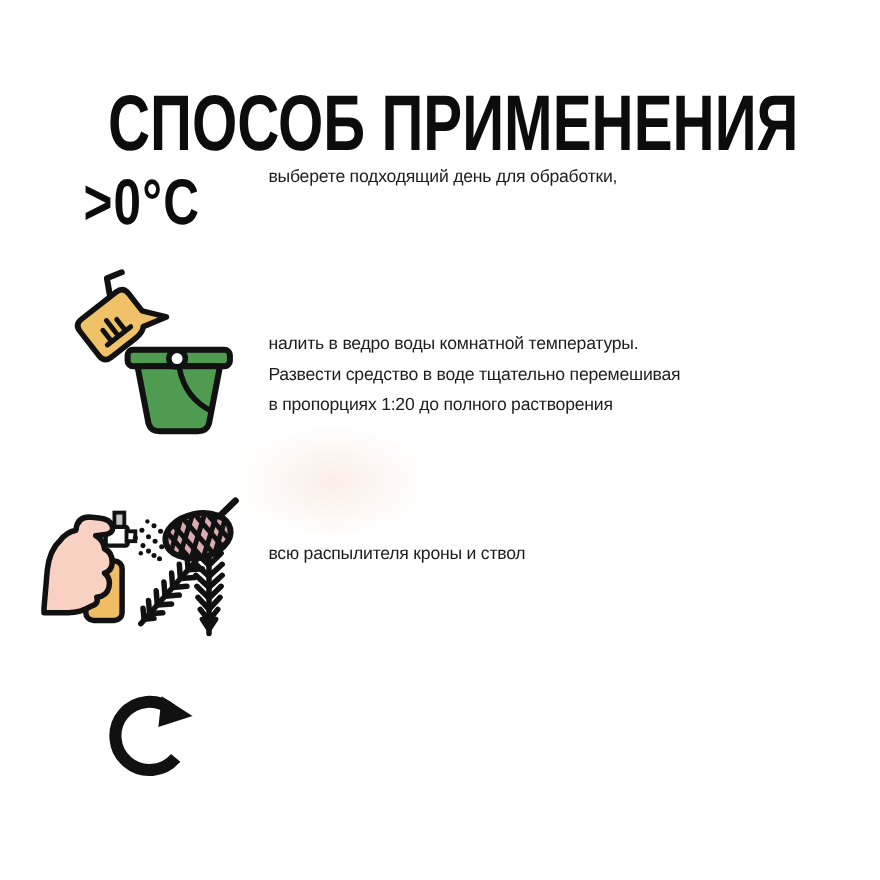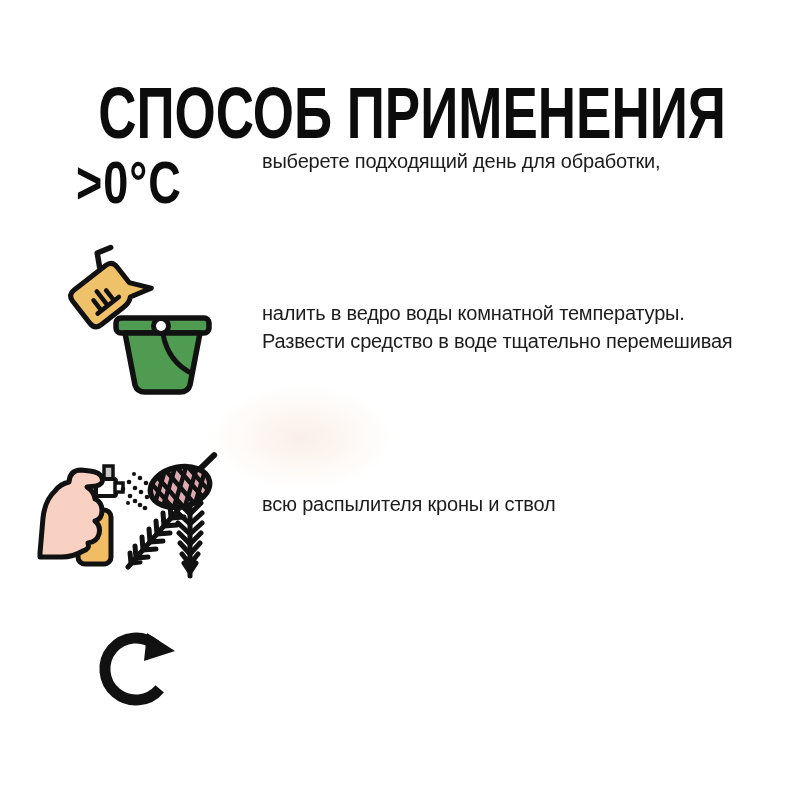--- a/index.html
+++ b/index.html
@@ -10,21 +10,21 @@
   .title{
     position:absolute;left:0;right:0;top:36px;text-align:center;
     font-size:53px;font-weight:bold;color:#0c0c0c;letter-spacing:0px;
     transform:scaleY(1.35);transform-origin:50% 0;white-space:nowrap;
   }
   .temp-label{
     position:absolute;left:64px;top:150px;font-size:45px;font-weight:bold;color:#0c0c0c;
     transform:scaleY(1.3);transform-origin:50% 0;letter-spacing:1px;
   }
   .step-text{
-    position:absolute;left:250px;color:#1c1c1c;font-size:20px;line-height:28px;
+    position:absolute;left:232px;color:#1c1c1c;font-size:16px;line-height:28px;
     letter-spacing:-0.2px;
   }
   .step-text div{white-space:nowrap;}
   .icon-svg{position:absolute;overflow:visible;}
   .smudge{
     position:absolute;left:200px;top:385px;width:180px;height:105px;border-radius:50%;
     background:radial-gradient(ellipse at center, rgba(246,226,211,0.55), rgba(246,226,211,0) 70%);
   }
 </style>
 </head>
@@ -48,20 +48,21 @@
     <g>
       <rect x="50" y="72" width="93" height="15" rx="5" stroke="#111111" stroke-width="5.5" fill="#4f9b51"></rect>
       <path d="M59,87 H134 L124,139 Q122,146 114,146 H79 Q71,146 69,139 Z" stroke="#111111" stroke-width="5.5" stroke-linejoin="round" fill="#4f9b51"></path>
       <path d="M97,88 Q102,116 127,128" fill="none" stroke="#111111" stroke-width="5"></path>
       <circle cx="95" cy="80" r="7.5" fill="#ffffff" stroke="#111111" stroke-width="5"></circle>
     </g>
   </svg>
   <div class="step-text" style="top:299px">
     <div>налить в ведро воды комнатной температуры.</div>
     <div>Развести средство в воде тщательно перемешивая</div>
+    <div>в пропорциях 1:20 до полного растворения</div>
   </div>
 
   <div class="smudge"></div>
 
   <svg class="icon-svg" style="left:26px;top:456px" width="192" height="132" viewBox="0 0 192 132">
     <g>
       <rect x="40" y="54" width="33" height="54" rx="7" stroke="#111111" stroke-width="5" fill="#f1bd64"></rect>
       <rect x="66" y="10" width="9" height="16" stroke="#111111" stroke-width="3.5" fill="#c9c9c9"></rect>
       <rect x="58" y="23" width="20" height="17" rx="2" fill="#ffffff" stroke="#111111" stroke-width="4"></rect>
       <rect x="77" y="27" width="8" height="9" fill="#ffffff" stroke="#111111" stroke-width="3.5"></rect>

